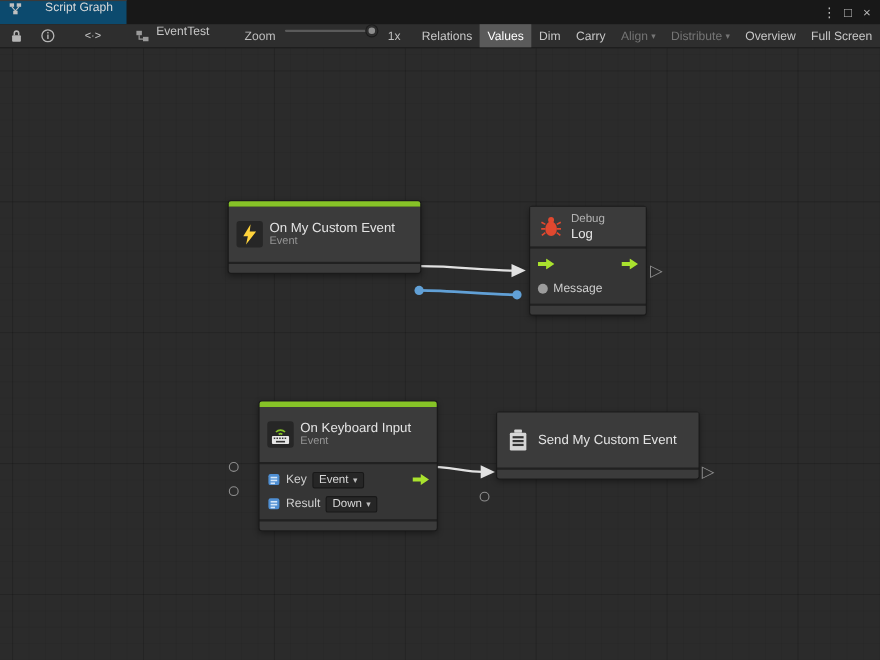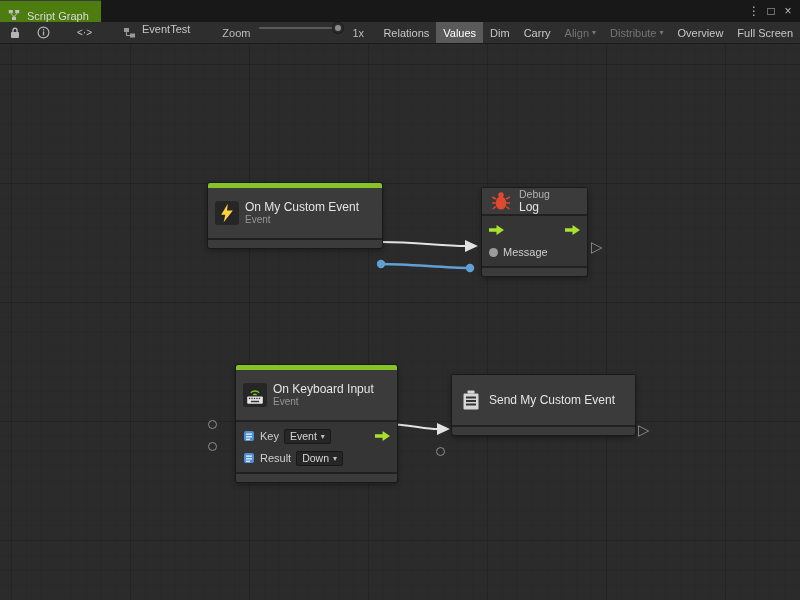--- a/index.html
+++ b/index.html
@@ -2,21 +2,21 @@
 <html style="--accent-green: #86c327; --flow-green: #a9e22e; --port-teal: #2fd5c0; --wire-blue: #61a0d6; --wire-flow: #e2e2e2; --bug-red: #e0482f; --lightning-yellow: #ffd33c; --selected-button: #5a5a5a;"><head>
 <meta charset="utf-8">
 <style>
   *{margin:0;padding:0;box-sizing:border-box}
   html,body{width:800px;height:600px;overflow:hidden;background:#181818;
     font-family:"Liberation Sans","DejaVu Sans",sans-serif}
   #app{width:800px;height:600px;display:flex;flex-direction:column}
 
   
   .tabbar{height:22px;flex:0 0 22px;background:#181818;display:flex;align-items:stretch;font-size:11px}
-  .tab{display:flex;align-items:flex-end;gap:6px;background:#4d7c0f;padding:0 12px 0 7px;border-top:1px solid #3a3a3a}
+  .tab{display:flex;align-items:flex-start;gap:20px;background:#0c4a6e;padding:0 12px 0 7px;border-top:1px solid #3a3a3a}
   .tab-label{color:#dadada}
   .winbtns{margin-left:auto;display:flex;align-items:center;gap:1px;padding-right:4px}
   .winbtn{width:16px;text-align:center;color:#bdbdbd;font-size:12px}
 
   
   .toolbar{height:22px;flex:0 0 22px;background:#2e2e2e;border-bottom:1px solid #191919;
     display:flex;align-items:center;font-size:11px;color:#c6c6c6;padding-left:5px}
   .tb-icon{display:inline-flex;align-items:center;justify-content:center;width:20px;height:20px;color:#b5b5b5}
   .tb-code{width:auto;padding:0 4px;margin-left:20px;font-size:10px;color:#c2c2c2}
   .tb-info{margin-left:8px}
@@ -41,21 +41,21 @@
       linear-gradient(90deg,rgba(0,0,0,.05) 1px,transparent 1px);
     background-size:119px 119px,119px 119px,14.875px 14.875px,14.875px 14.875px;
     background-position:11px 20px,11px 20px,11px 20px,11px 20px}
   .wires{position:absolute;left:0;top:0;pointer-events:none}
 
   
   .node{position:absolute;background:#212121;border-radius:2px;
     box-shadow:0 0 0 1px #1a1a1a,0 2px 6px rgba(0,0,0,.45)}
   .accent{height:5px;background:var(--accent-green,#86c327);border-radius:2px 2px 0 0}
   .n-header{background:#3b3b3b;display:flex;align-items:center;gap:6px;padding:0 7px;height:50px}
-  .n-header.tall{height:26px}
+  .n-header.tall{height:36px}
   .n-badge{width:24px;height:24px;background:#262626;border-radius:3px;
     display:flex;align-items:center;justify-content:center;flex:0 0 24px}
   .n-icon-plain{width:24px;height:24px;display:flex;align-items:center;justify-content:center;flex:0 0 24px}
   .n-title{font-size:12px;color:#e4e4e4;line-height:14px;white-space:nowrap}
   .n-sur{font-size:10.5px;color:#b2b2b2;line-height:12px;white-space:nowrap}
   .n-sub{font-size:10px;color:#969696;line-height:12px;white-space:nowrap}
   .n-body{background:#353535;margin-top:2px;padding:3px 0}
   .p-row{height:22px;display:flex;align-items:center;gap:5px;padding:0 7px;font-size:11px;color:#cfcfcf}
   .p-row.flow-right{justify-content:flex-end}
   .p-row.flow-between{justify-content:space-between}

